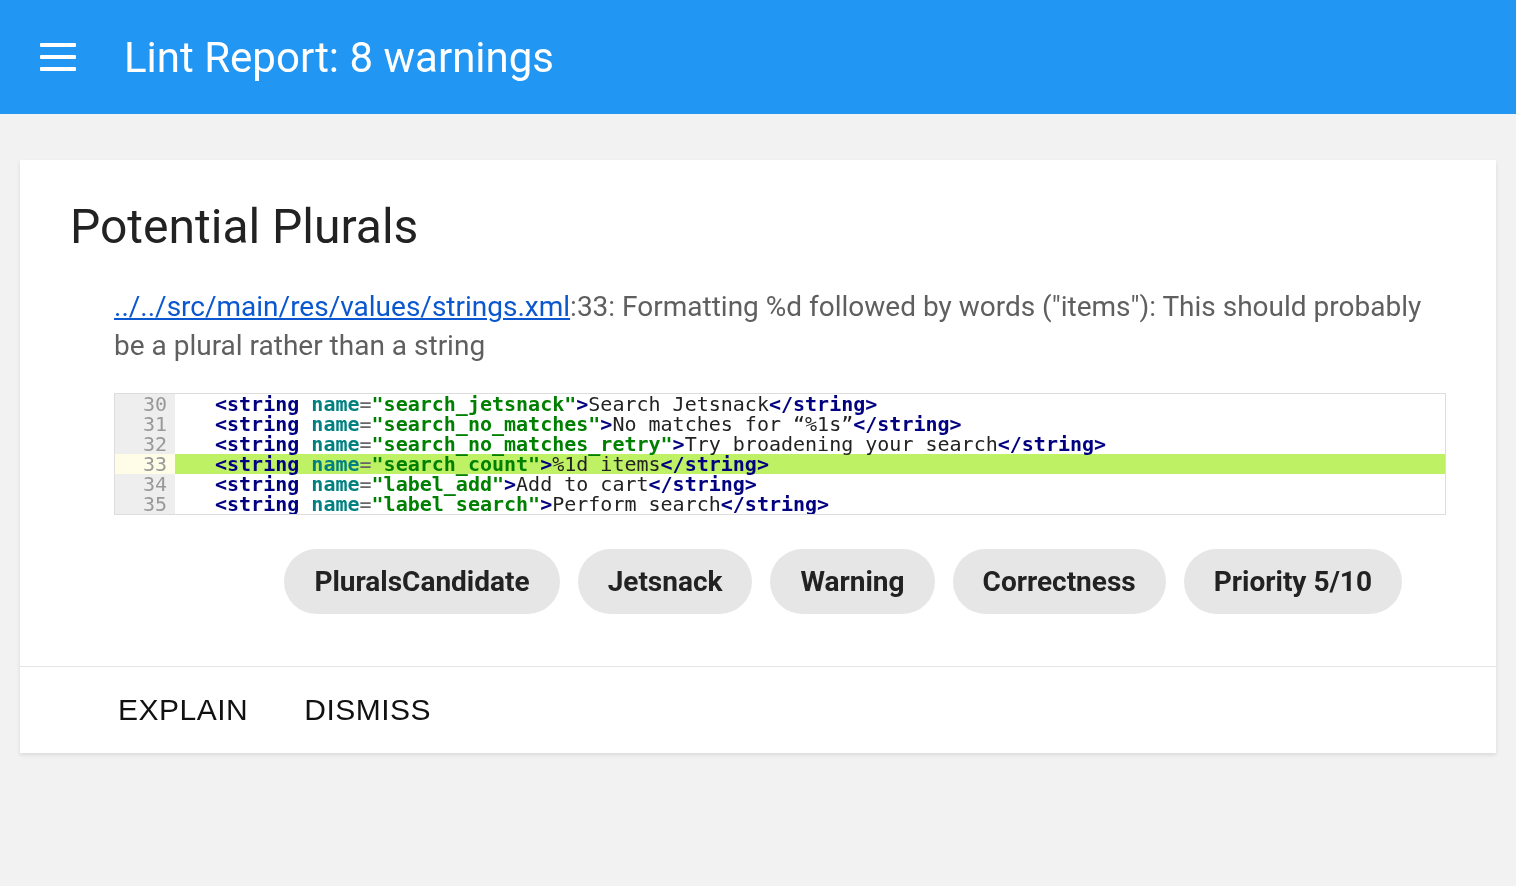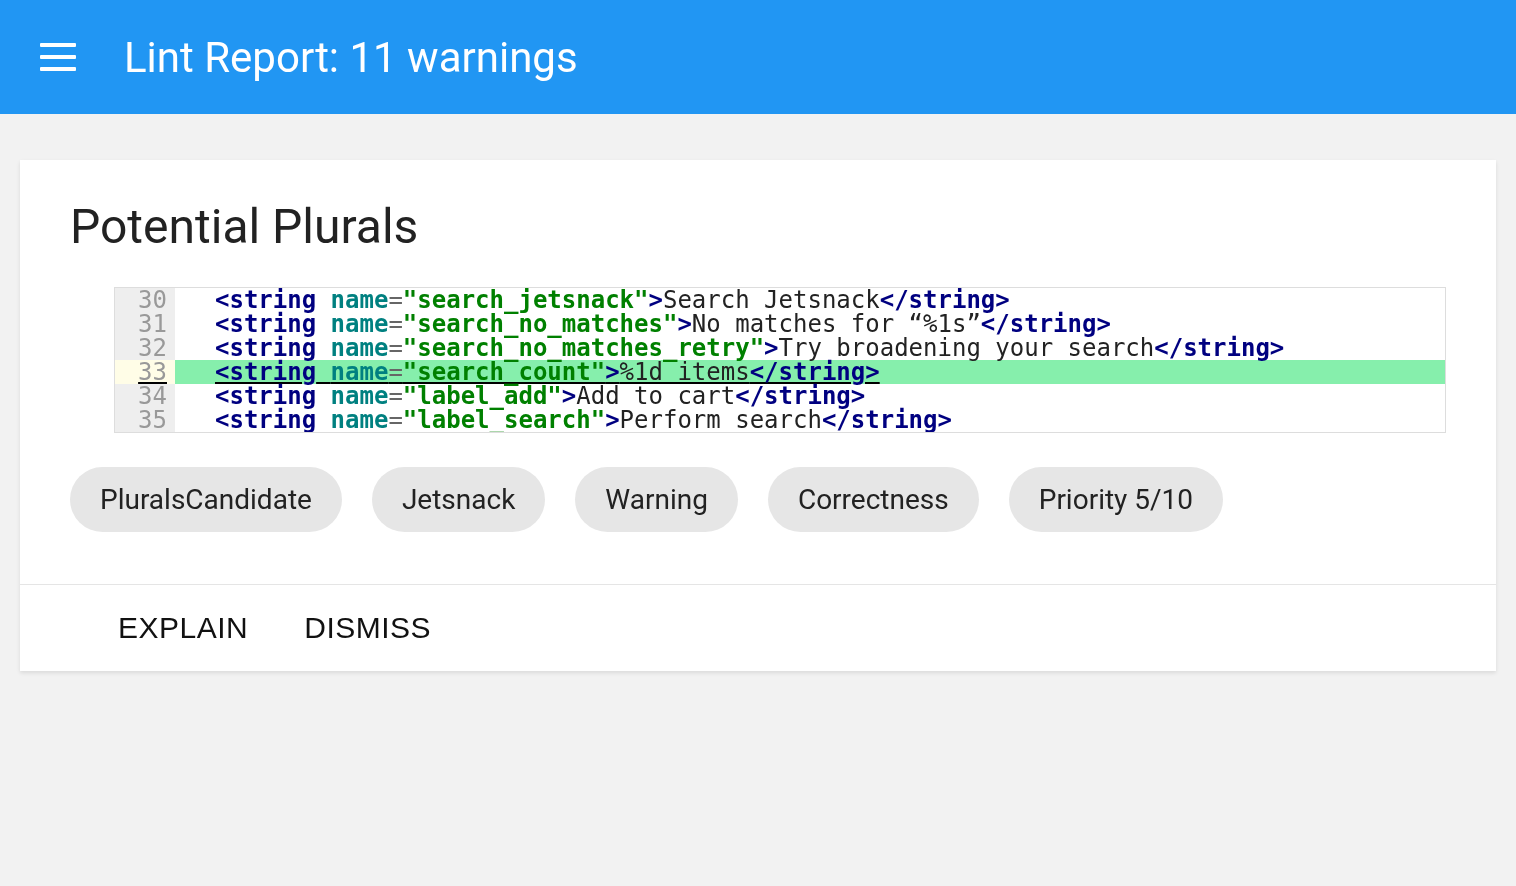--- a/index.html
+++ b/index.html
@@ -61,21 +61,21 @@
   margin-bottom: 28px;
   padding-left: 44px;
 }
 .warning-text a {
   color: #0b57d0;
   text-decoration: underline;
 }
 .code-block {
   border: 1px solid #ddd;
   font-family: "Menlo", "Consolas", "DejaVu Sans Mono", monospace;
-  font-size: 24px;
+  font-size: 20px;
   line-height: 1.0;
   margin-left: 44px;
   margin-bottom: 34px;
   white-space: pre;
   overflow: hidden;
 }
 .code-line {
   display: flex;
 }
 .gutter {
@@ -84,32 +84,34 @@
   width: 60px;
   text-align: right;
   padding-right: 8px;
   flex-shrink: 0;
   user-select: none;
 }
 .code {
   padding-left: 40px;
   flex: 1;
 }
-.code-line.highlight { background: #86efac; text-decoration: underline; }
+.code-line.highlight { background: #bef264; }
 .code-line.highlight .gutter { background: #fffde7; }
 .tag { color: #000080; font-weight: bold; }
 .attr { color: #008080; font-weight: bold; }
 .eq { color: #666; }
 .val { color: #008000; font-weight: bold; }
 .txt { color: #222; }
 .chips {
   display: flex;
-  gap: 30px;
+  justify-content: flex-end;
+  gap: 18px;
   padding-right: 44px;
   padding-bottom: 24px;
+  font-weight: bold;
 }
 .chip {
   background: #e6e6e6;
   color: #222;
   font-size: 28px;
   padding: 16px 30px;
   border-radius: 999px;
   cursor: pointer;
 }
 .card-actions {
@@ -130,28 +132,31 @@
 </style>
 </head>
 <body>
 
 <div class="header">
   <div class="menu-icon">
     <span></span>
       <span></span>
       <span></span>
   </div>
-  <div class="header-title">Lint Report: 11 warnings</div>
+  <div class="header-title">Lint Report: 8 warnings</div>
 </div>
 
 <div class="content-wrap">
   <div class="card">
     <div class="card-body">
       <h1 class="card-title">Potential Plurals</h1>
 
+      <div class="warning-text">
+        <a href="#">../../src/main/res/values/strings.xml</a><span>:33: </span><span>Formatting %d followed by words ("items"): This should probably be a plural rather than a string</span>
+      </div>
 
       <div class="code-block" id="code-block"><div class="code-line"><div class="gutter">30</div><div class="code"><span class="tag">&lt;string</span> <span class="attr">name</span><span class="eq">=</span><span class="val">"search_jetsnack"</span><span class="tag">&gt;</span><span class="txt">Search Jetsnack</span><span class="tag">&lt;/string&gt;</span></div></div><div class="code-line"><div class="gutter">31</div><div class="code"><span class="tag">&lt;string</span> <span class="attr">name</span><span class="eq">=</span><span class="val">"search_no_matches"</span><span class="tag">&gt;</span><span class="txt">No matches for “%1s”</span><span class="tag">&lt;/string&gt;</span></div></div><div class="code-line"><div class="gutter">32</div><div class="code"><span class="tag">&lt;string</span> <span class="attr">name</span><span class="eq">=</span><span class="val">"search_no_matches_retry"</span><span class="tag">&gt;</span><span class="txt">Try broadening your search</span><span class="tag">&lt;/string&gt;</span></div></div><div class="code-line highlight"><div class="gutter">33</div><div class="code"><span class="tag">&lt;string</span> <span class="attr">name</span><span class="eq">=</span><span class="val">"search_count"</span><span class="tag">&gt;</span><span class="txt">%1d items</span><span class="tag">&lt;/string&gt;</span></div></div><div class="code-line"><div class="gutter">34</div><div class="code"><span class="tag">&lt;string</span> <span class="attr">name</span><span class="eq">=</span><span class="val">"label_add"</span><span class="tag">&gt;</span><span class="txt">Add to cart</span><span class="tag">&lt;/string&gt;</span></div></div><div class="code-line"><div class="gutter">35</div><div class="code"><span class="tag">&lt;string</span> <span class="attr">name</span><span class="eq">=</span><span class="val">"label_search"</span><span class="tag">&gt;</span><span class="txt">Perform search</span><span class="tag">&lt;/string&gt;</span></div></div></div>
 
       <div class="chips" id="chips">
           <div class="chip">PluralsCandidate</div>
           <div class="chip">Jetsnack</div>
           <div class="chip">Warning</div>
           <div class="chip">Correctness</div>
           <div class="chip">Priority 5/10</div>
         </div>

